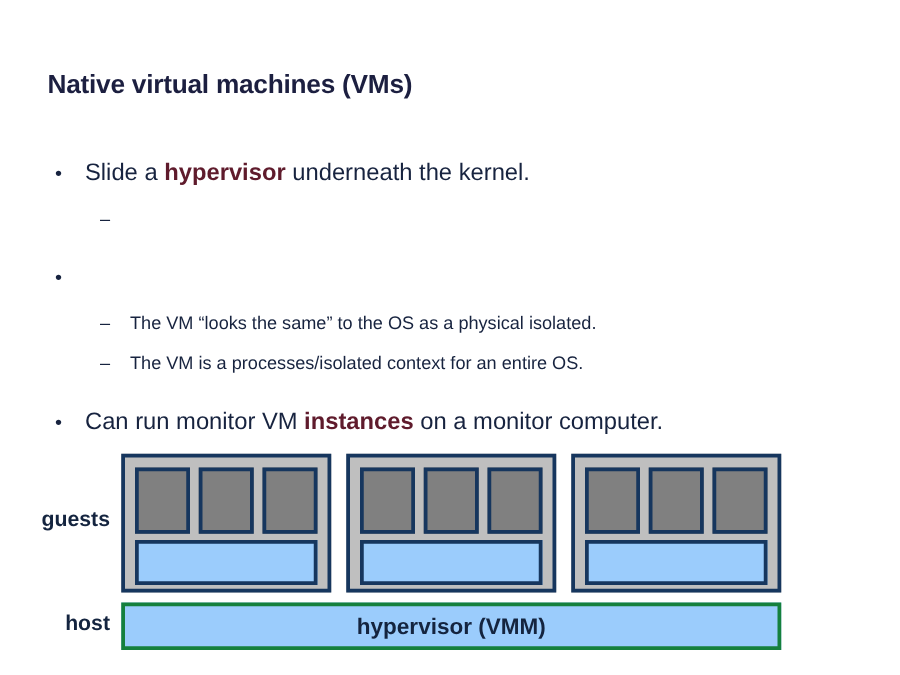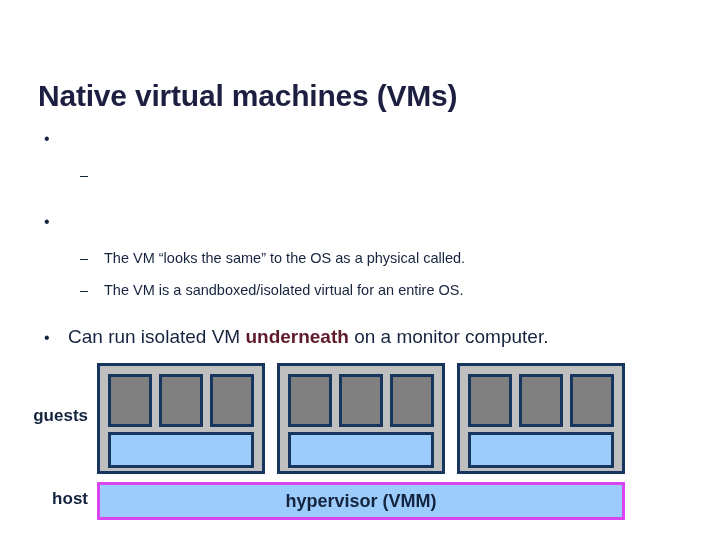--- a/index.html
+++ b/index.html
@@ -15,27 +15,26 @@
     font-family: "Liberation Sans", sans-serif;
     color: #1a1f3d;
   }
 
   
   #slide-title {
     position: absolute;
     left: 38px;
     top: 50px;
     width: 640px;
-    font-size: 30px;
+    font-size: 21px;
     font-weight: bold;
     letter-spacing: -0.2px;
     color: #1c1f40;
     line-height: 36px;
     white-space: nowrap;
-    margin-top: 28px;
   }
 
   
   #body-list {
     position: absolute;
     left: 0;
     top: 124px;
     width: 720px;
   }
 
@@ -143,58 +142,59 @@
     box-sizing: border-box;
   }
 
   #hypervisor-bar {
     position: absolute;
     left: 97px;
     top: 124px;
     width: 528px;
     height: 38px;
     background: #9bccfc;
-    border: 3px solid #d946ef;
+    border: 3px solid #15803d;
     box-sizing: border-box;
     display: flex;
     align-items: center;
     justify-content: center;
   }
   #hypervisor-label {
     font-size: 18px;
     font-weight: bold;
     color: #14243f;
   }
 </style>
 </head>
 <body>
 
 <div id="slide-title">Native virtual machines (VMs)</div>
 
 <div id="body-list">
     <div class="bullet-row level1">
       <span class="bullet-mark">•</span>
+      <span class="bullet-text"><span>Slide a </span><span class="emph">hypervisor</span><span> underneath the kernel.</span></span>
     </div>
     <div class="bullet-row level2">
       <span class="bullet-mark">–</span>
     </div>
     <div class="bullet-row level1 gap-before-lg">
       <span class="bullet-mark">•</span>
     </div>
     <div class="bullet-row level2">
       <span class="bullet-mark">–</span>
-      <span class="bullet-text"><span>The VM “looks the same” to the OS as a physical called.</span></span>
+      <span class="bullet-text"><span>The VM “looks the same” to the OS as a physical isolated.</span></span>
     </div>
     <div class="bullet-row level2">
       <span class="bullet-mark">–</span>
-      <span class="bullet-text"><span>The VM is a sandboxed/isolated virtual for an entire OS.</span></span>
+      <span class="bullet-text"><span>The VM is a processes/isolated context for an entire OS.</span></span>
     </div>
     <div class="bullet-row level1 gap-before-lg">
       <span class="bullet-mark">•</span>
-      <span class="bullet-text"><span>Can run isolated VM </span><span class="emph">underneath</span><span> on a monitor computer.</span></span>
+      <span class="bullet-text"><span>Can run monitor VM </span><span class="emph">instances</span><span> on a monitor computer.</span></span>
     </div>
   </div>
 
 <div id="diagram">
 
   <div class="side-label" id="label-host">host</div>
 
   <div class="side-label" id="label-guests">guests</div>
 
   <div class="guest-box" id="guest-box-0">

